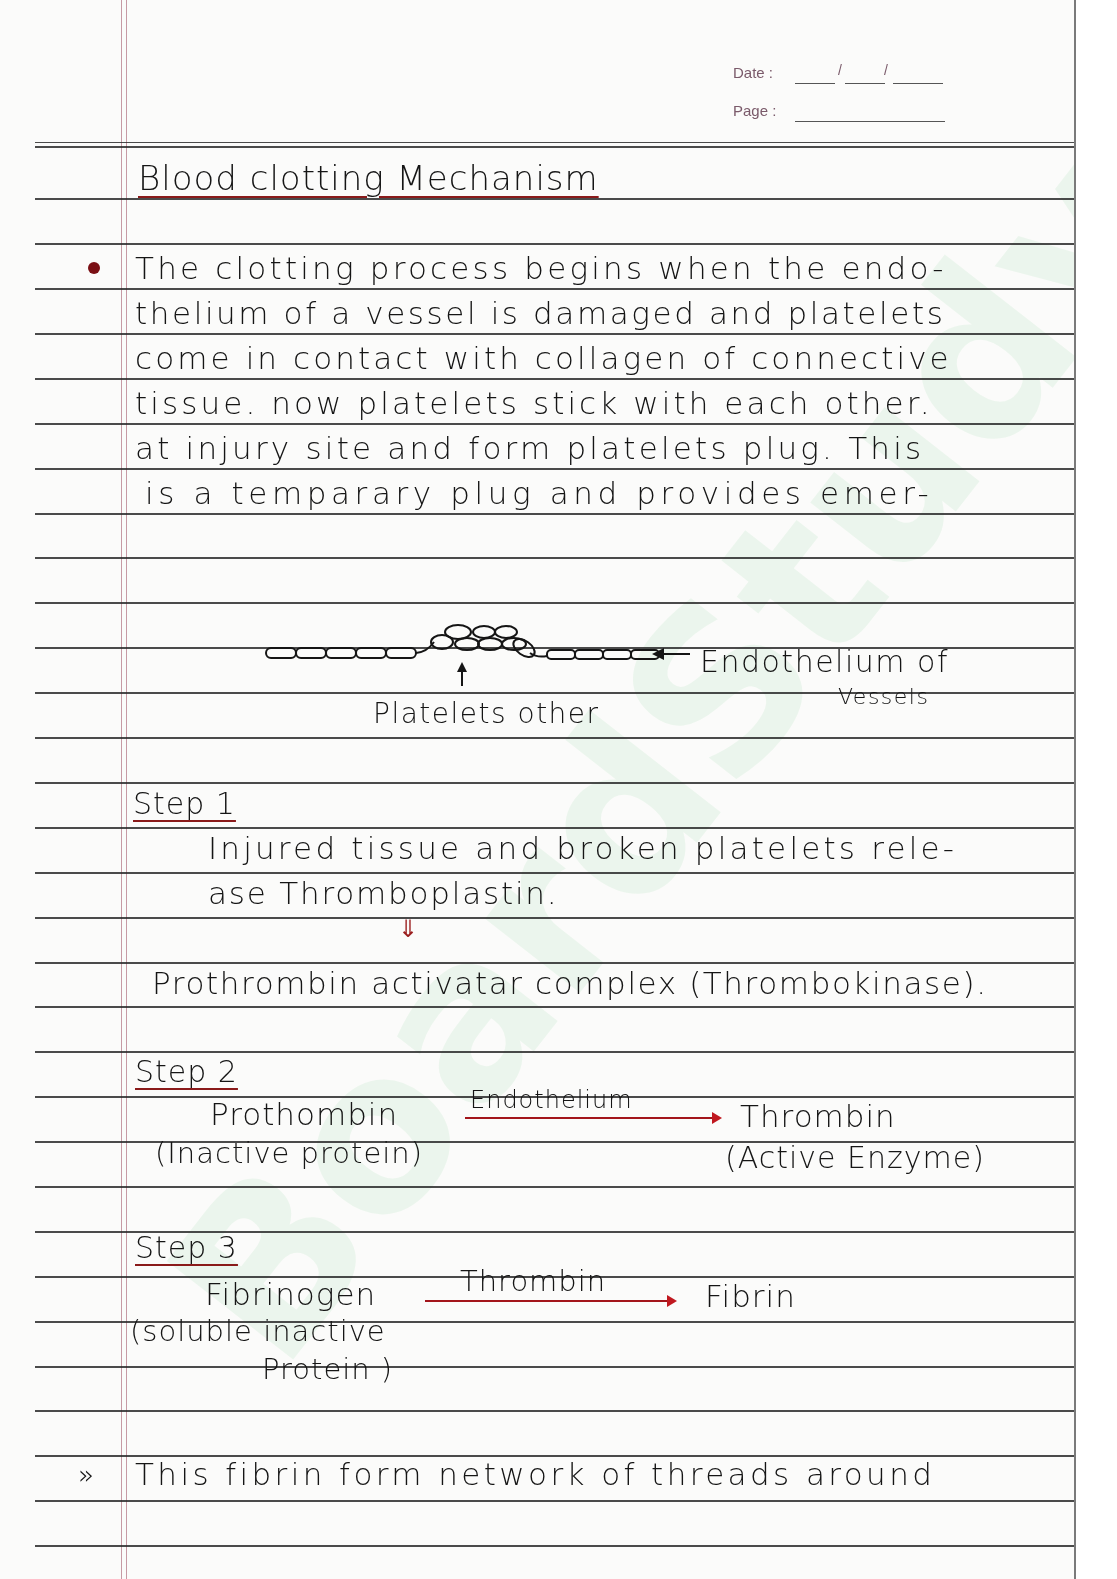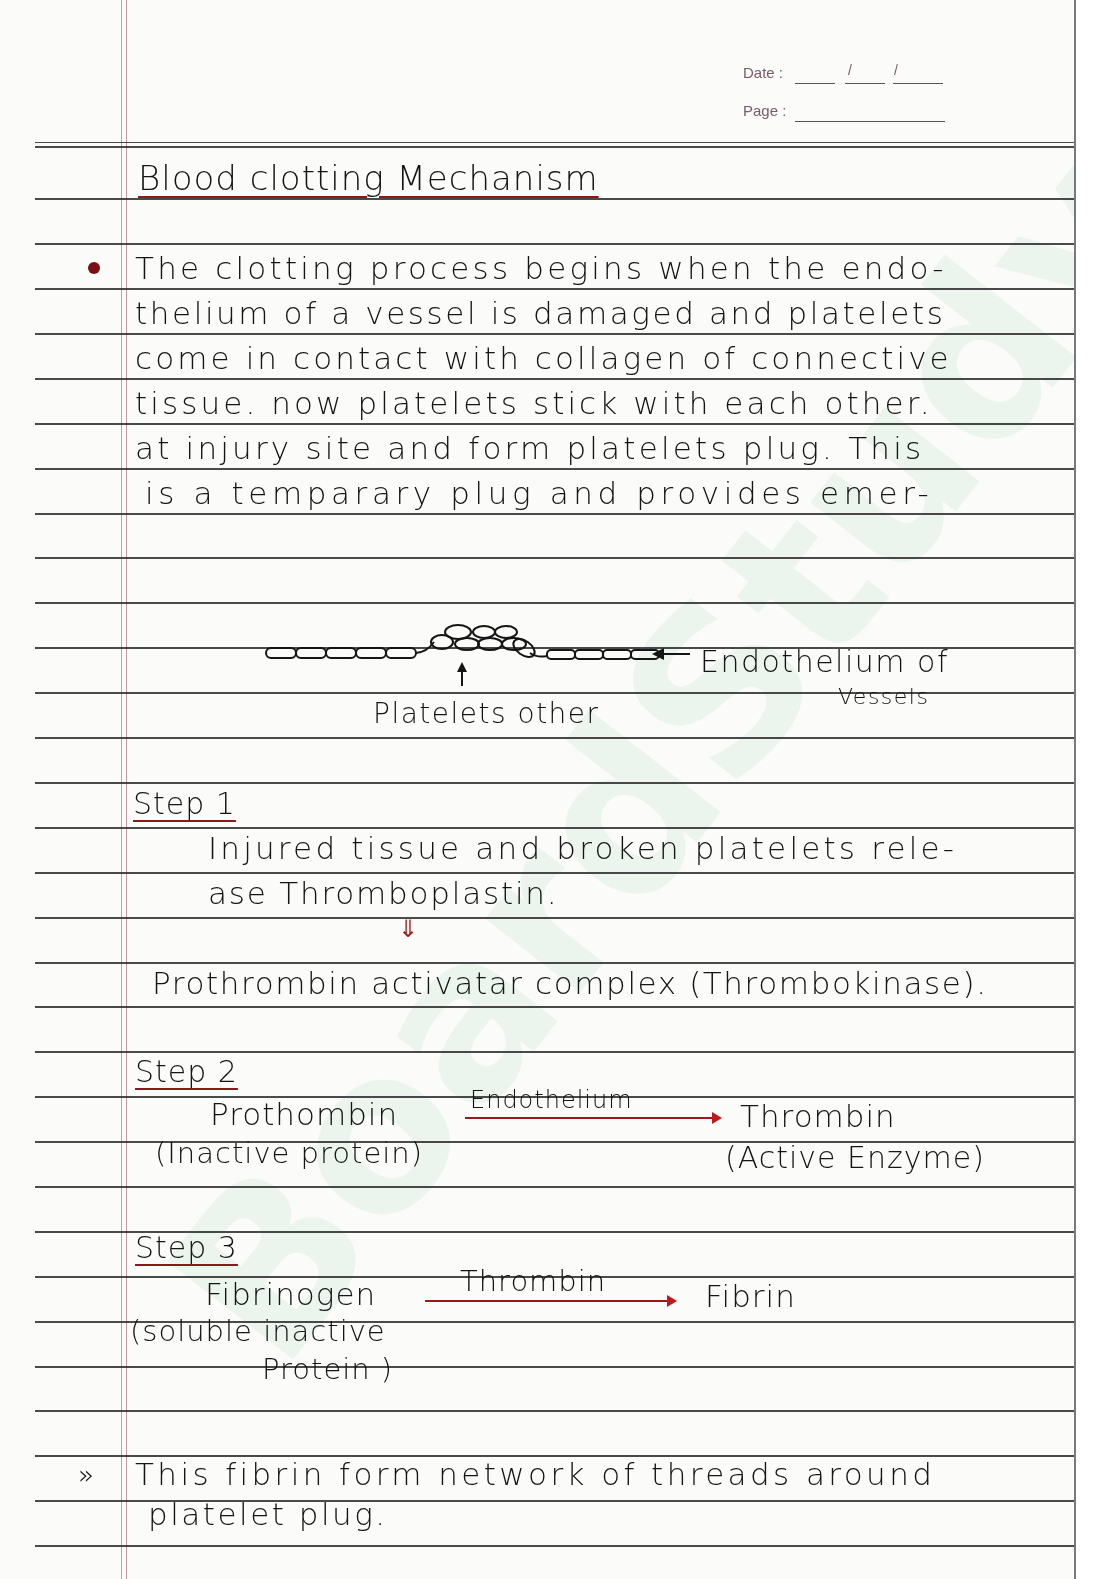--- a/index.html
+++ b/index.html
@@ -17,21 +17,21 @@
   }
   .outside { position:absolute; left:1076px; top:0; width:41px; height:1579px; background:#ffffff; }
   .margin-line {
     position:absolute; top:0; height:1579px; width:1px; background:#c79aa4;
   }
   .rule {
     position:absolute; left:35px; width:1040px; height:2px; background:#2a2a2a; opacity:.85;
   }
   .rule.double { height:1px; }
   .hdr-label {
-    position:absolute; font-family:"Liberation Sans", sans-serif; font-size:15px; color:#7a5a6a;margin-left:10px;
+    position:absolute; font-family:"Liberation Sans", sans-serif; font-size:15px; color:#7a5a6a;
   }
   .hdr-line { position:absolute; height:1px; background:#555; }
   .hw {
     position:absolute; font-family:"DejaVu Sans", sans-serif; color:#151515;
     font-size:31px; white-space:nowrap; letter-spacing:1px; font-weight:300;
   }
   .hw.u { text-decoration: underline; text-decoration-color:#8a1a1a; text-decoration-thickness:2px; text-underline-offset:6px; }
   .title { font-size:34px; }
   .red { color:#9a1d1d; }
   .bullet {
@@ -161,16 +161,15 @@
   <span class="hw" style="left:205px;top:1276px">Fibrinogen</span>
   <span class="hw" style="left:460px;top:1264px;font-size:29px">Thrombin</span>
   <div class="arrow-line" style="left:425px;top:1300px;width:245px"></div>
   <div class="arrow-head" style="left:667px;top:1295px"></div>
   <span class="hw" style="left:705px;top:1278px">Fibrin</span>
   <span class="hw" style="left:130px;top:1314px;font-size:29px">(soluble inactive</span>
   <span class="hw" style="left:262px;top:1352px;font-size:29px">Protein )</span>
 
   <span class="hw" style="left:78px;top:1460px;font-size:26px">»</span>
   <span class="hw" style="left:135px;top:1456px;letter-spacing:3.4px">This fibrin form network of threads around</span>
-  <span class="hw" style="left:148px;top:1496px;letter-spacing:2.5px">platelet plug.</span>
 </div>
 <div class="page-edge"></div>
 <div class="outside"></div>
 
 </body></html>

